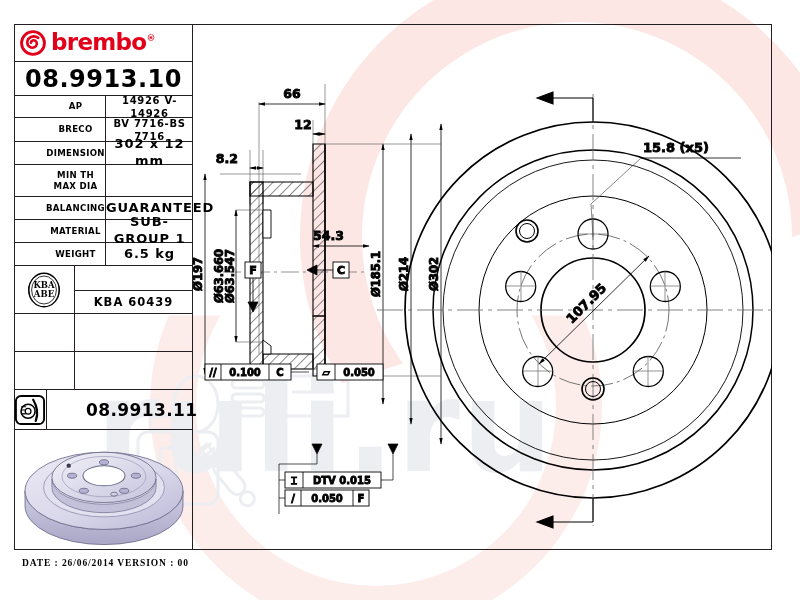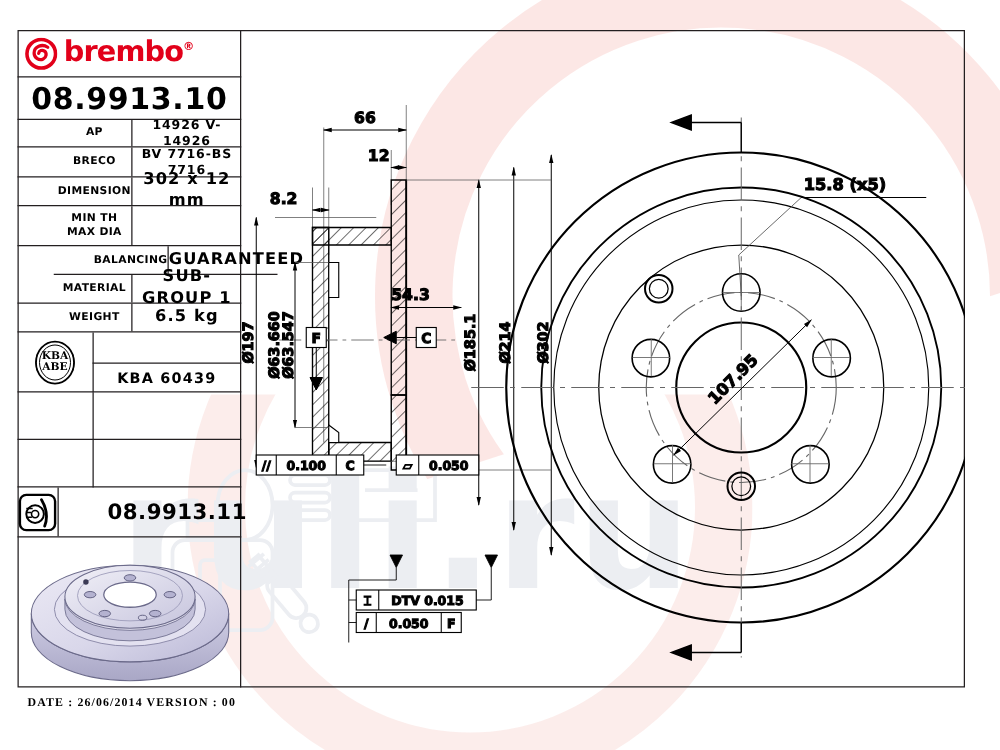--- a/index.html
+++ b/index.html
@@ -346,21 +346,21 @@
       <div class="tvalue">302 x 12 mm</div>
     </div>
 
     <div class="trow" style="top:141px; height:32px;">
       <div class="tlabel">
         <span>MIN TH</span>
         <span>MAX DIA</span>
       </div>
     </div>
 
-    <div class="trow" style="top:173px; height:23px;margin-left:29px;">
+    <div class="trow" style="top:173px; height:23px;">
       <div class="tlabel">BALANCING</div>
       <div class="tvalue">GUARANTEED</div>
     </div>
 
     <div class="trow" style="top:196px; height:23px;">
       <div class="tlabel">MATERIAL</div>
       <div class="tvalue">SUB-GROUP 1</div>
     </div>
 
     <div class="trow" style="top:219px; height:23px;">

